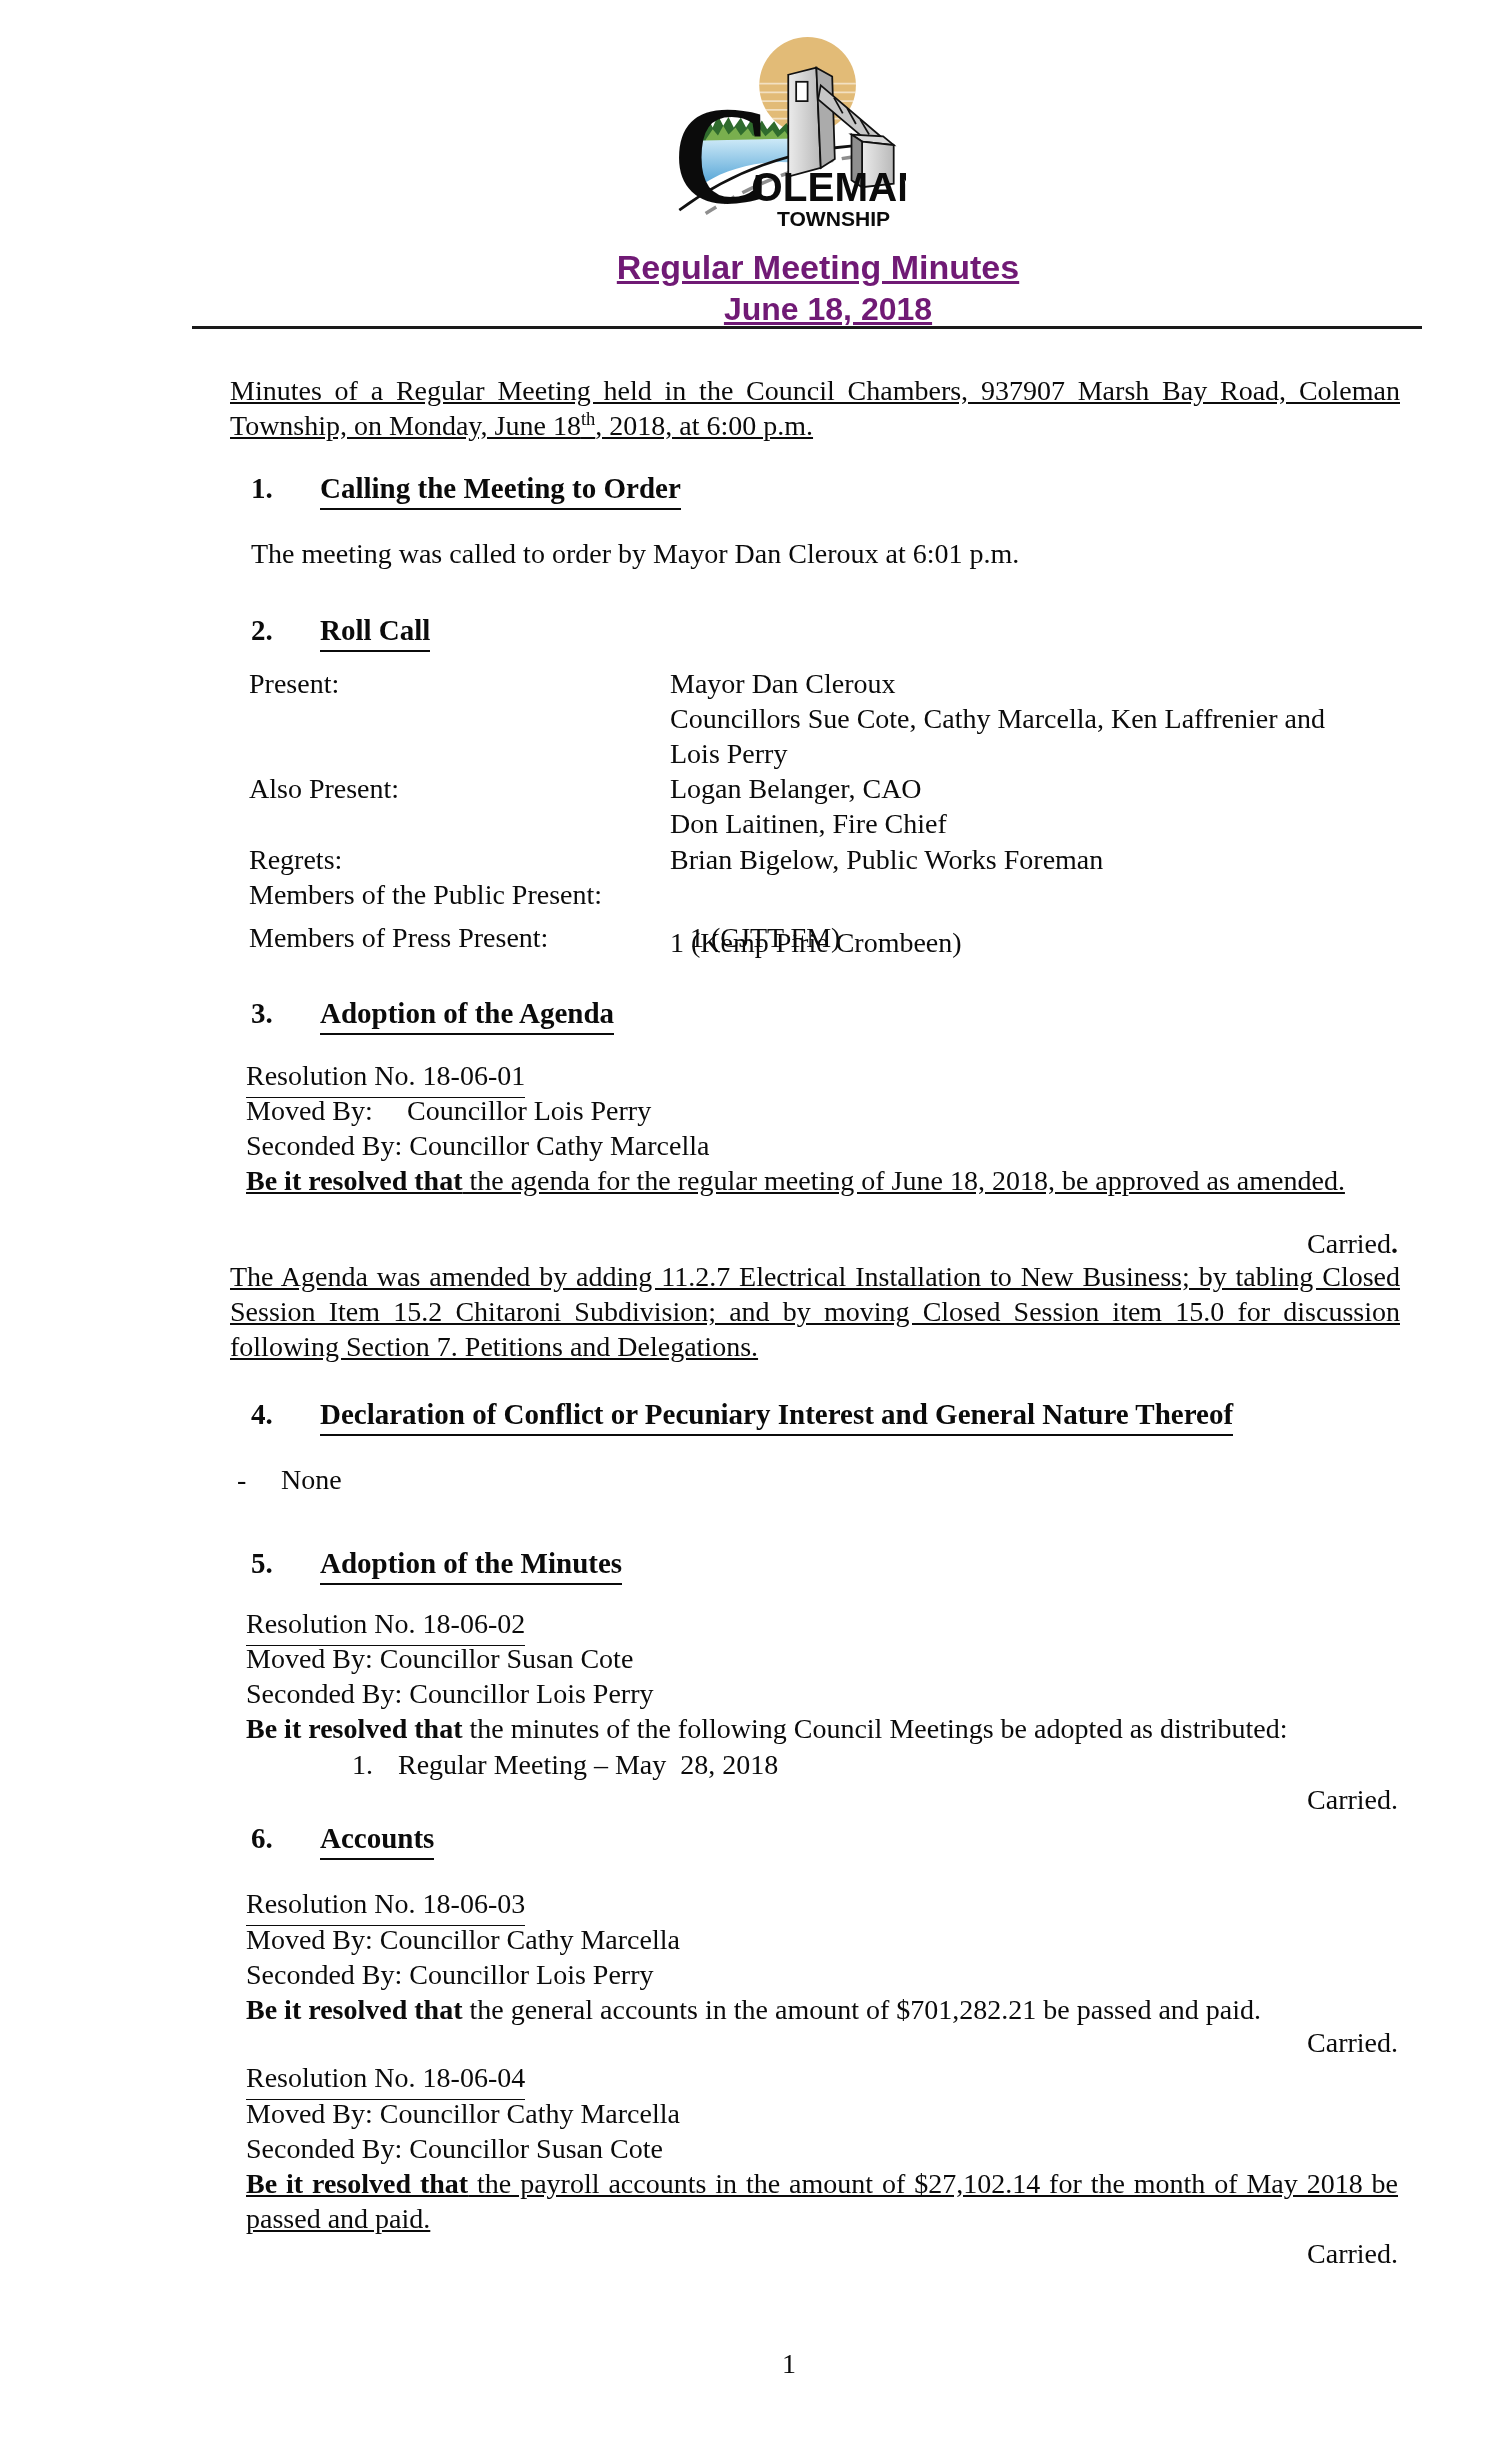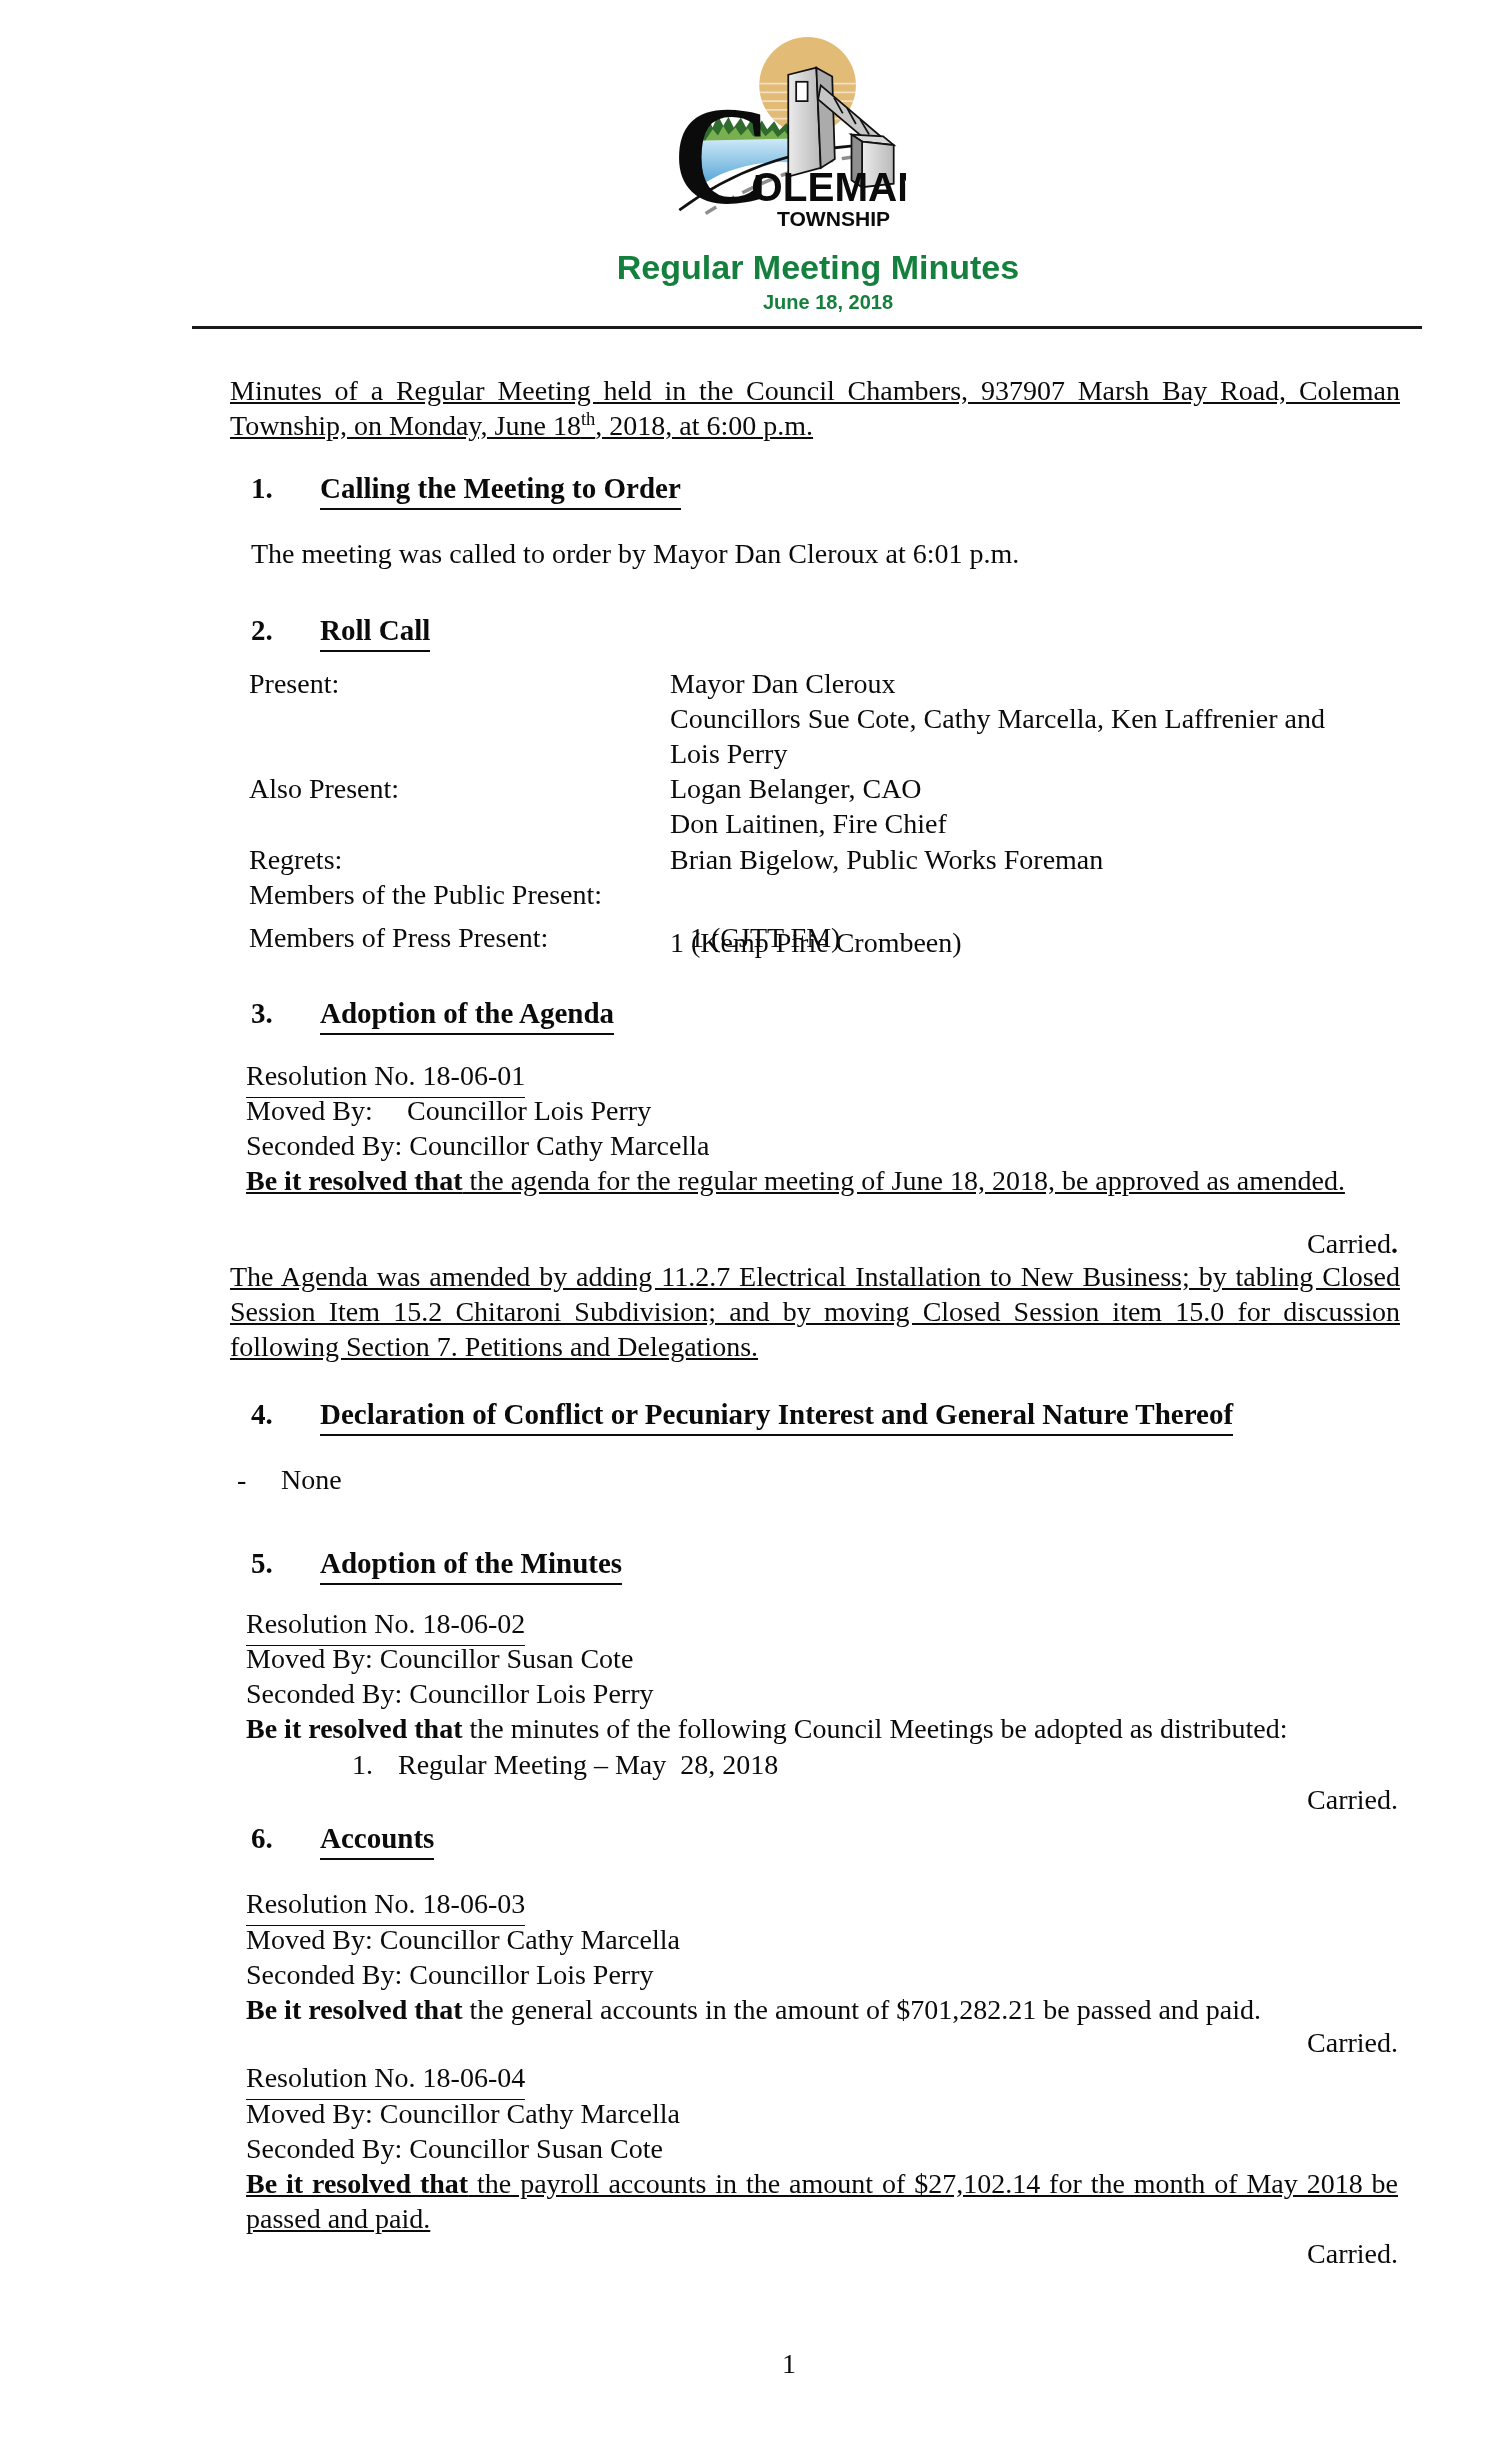--- a/index.html
+++ b/index.html
@@ -1,24 +1,24 @@
 <!DOCTYPE html>
 <html style="font-size:14px"><head>
 <meta charset="utf-8">
 <style>
   html,body{margin:0;padding:0;background:#ffffff;}
   .page{position:relative;width:1495px;height:2462px;background:#ffffff;overflow:hidden;}
   .abs{position:absolute;}
   .serif{font-family:"Liberation Serif", serif;font-size:28px;line-height:35px;color:#0b0b0b;}
-  .sans{font-family:"Liberation Sans", sans-serif;color:#15803d;}
+  .sans{font-family:"Liberation Sans", sans-serif;color:#701a75;text-decoration:underline;}
   .just{text-align:justify;text-decoration:underline;}
   .right{text-align:right;}
   .b{font-weight:bold;}
   .title{font-size:34px;font-weight:bold;}
-  .date{font-size:20px;font-weight:bold;}
+  .date{font-size:32px;font-weight:bold;}
   .rule{background:#1a1a1a;height:2.6px;}
   .heading{font-weight:bold;font-size:29px;line-height:35px;white-space:nowrap;}
   .hnum{display:inline-block;width:69px;}
   .htext{display:inline-block;border-bottom:2.6px solid #0b0b0b;padding-bottom:1.8px;}
   .resnum{display:inline-block;border-bottom:1.8px solid #0b0b0b;padding-bottom:4px;}
   .movedlabel{display:inline-block;width:161px;}
   .dash{display:inline-block;width:44px;}
   .listnum{display:inline-block;width:46px;}
   .prews{white-space:pre-wrap;}
   sup{font-size:18.5px;line-height:0;}

